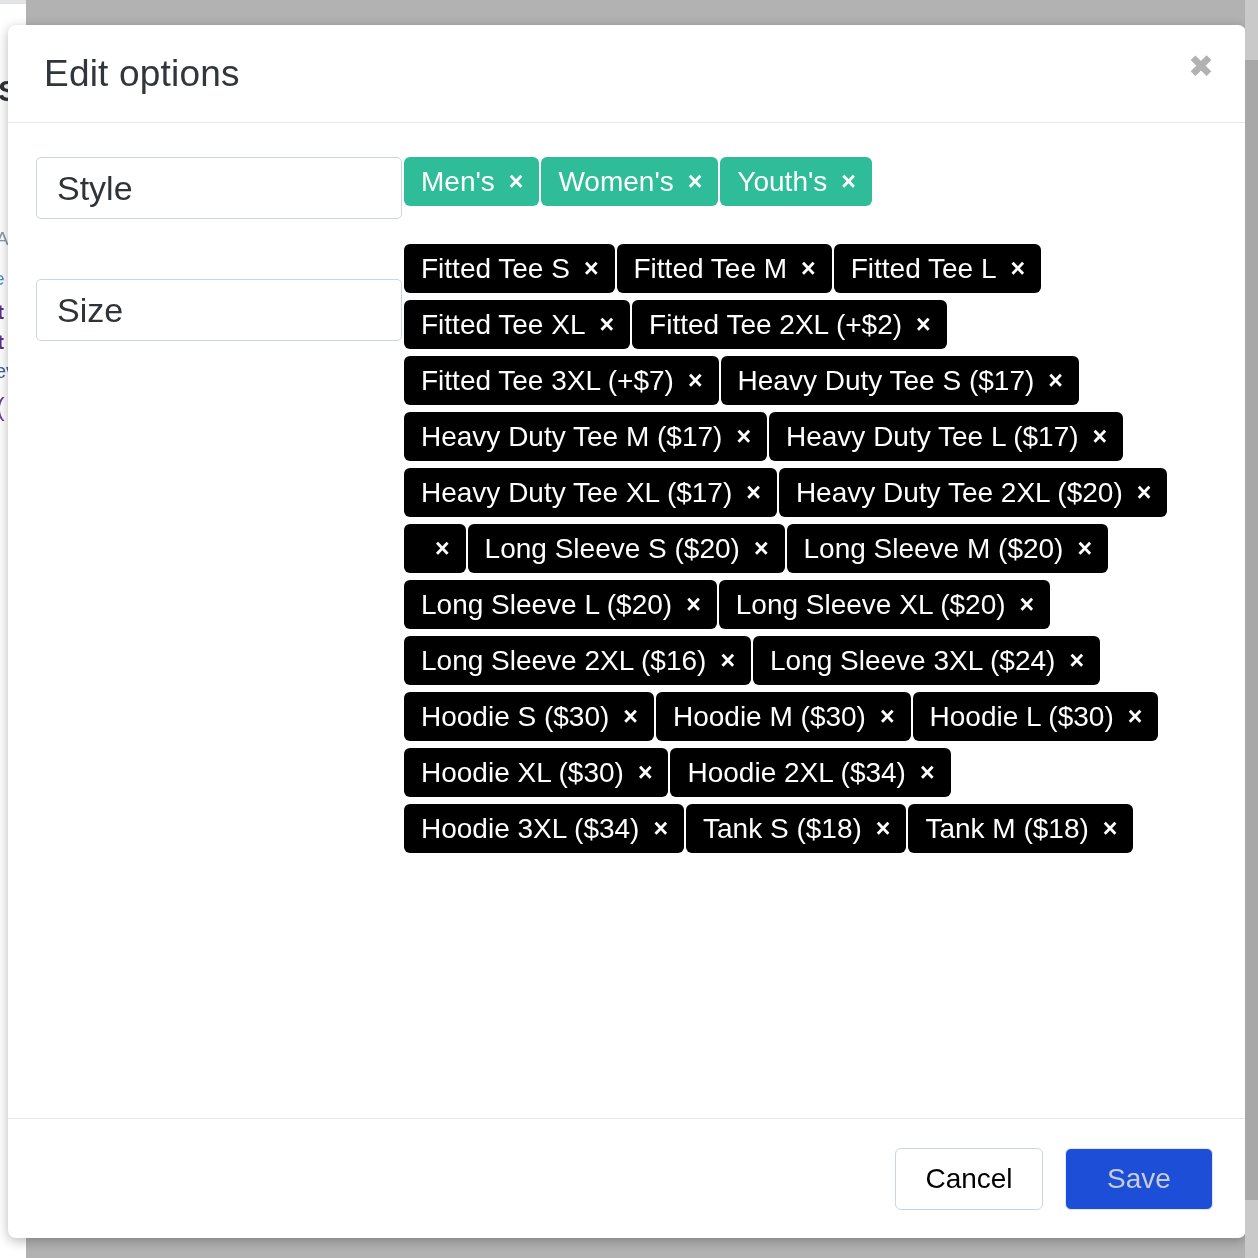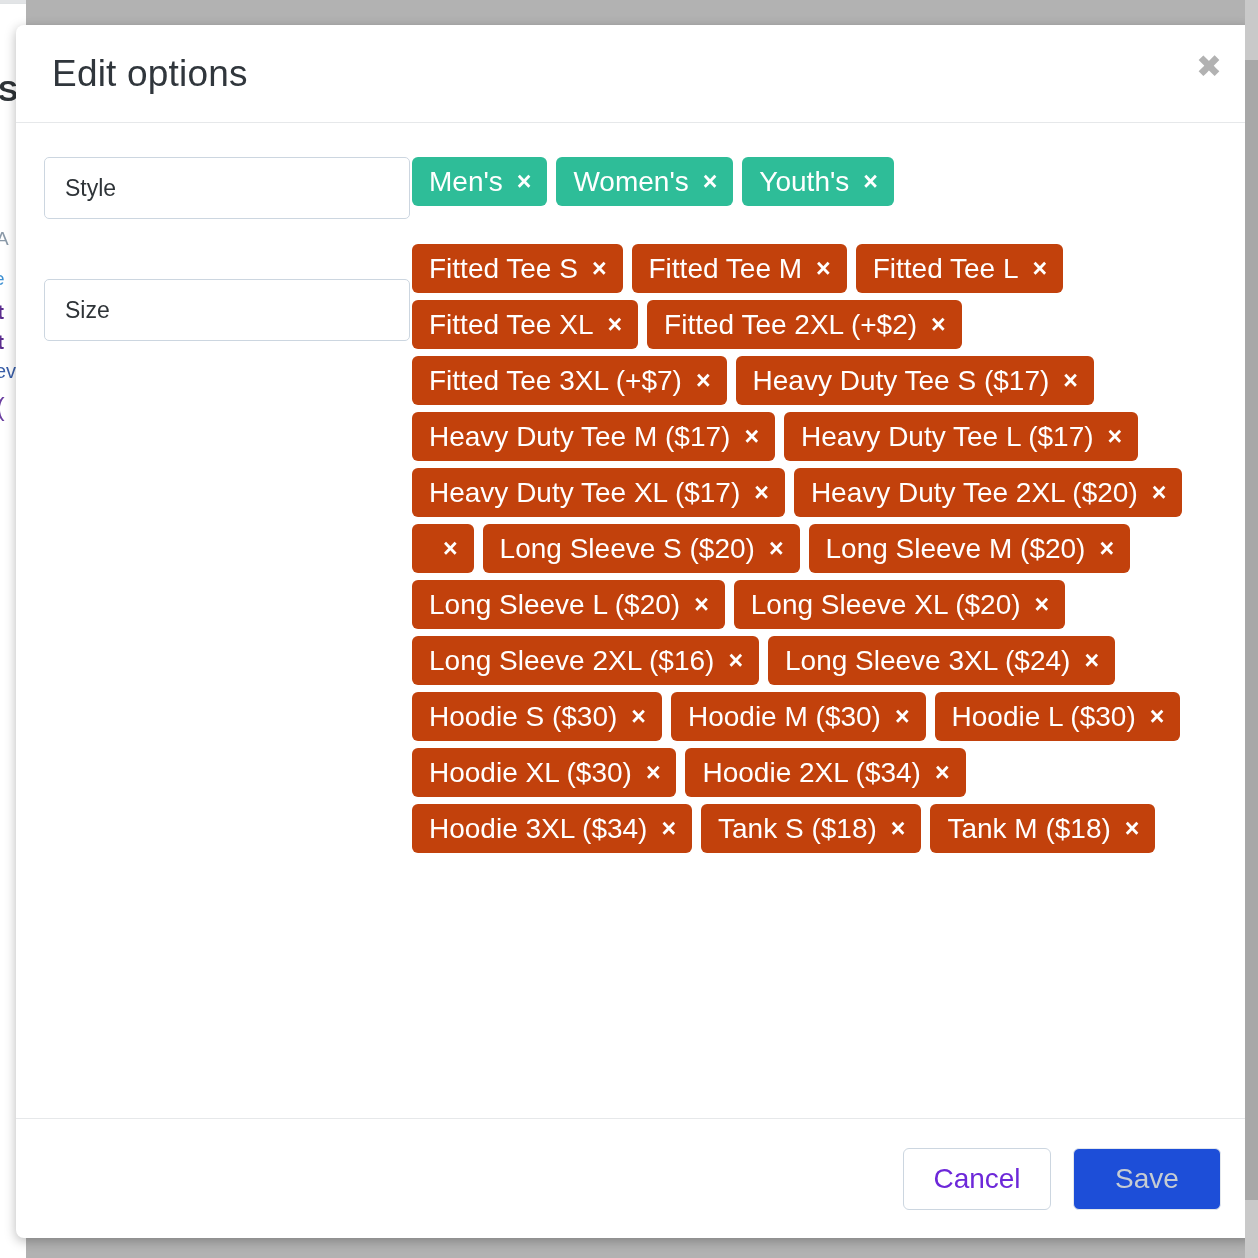--- a/index.html
+++ b/index.html
@@ -42,21 +42,21 @@
   .bg-t2      { left: -3px;  top: 330px; font-size: 21px; font-weight: bold; color: #5b2d8e; }
   .bg-ev      { left: -5px;  top: 360px; font-size: 20px; color: #3a5fa8; }
   .bg-paren   { left: -4px;  top: 392px; font-size: 26px; color: #6b3fa0; }
   .bg-line1   { left: 0px;   top: 500px; width: 26px; height: 1px; background: #e2e4e6; }
   .bg-line2   { left: 0px;   top: 560px; width: 26px; height: 1px; background: #e2e4e6; }
   .bg-line3   { left: 0px;   top: 620px; width: 26px; height: 1px; background: #dfe2e4; }
 
   
   .modal {
     position: absolute;
-    left: 16px;
+    left: 8px;
     top: 25px;
     width: 1238px;
     height: 1213px;
     background: #ffffff;
     border-radius: 8px;
     box-shadow: 0 3px 12px rgba(0,0,0,0.28);
     display: flex;
     flex-direction: column;
     overflow: hidden;
   }
@@ -105,56 +105,56 @@
   .labels-col {
     flex: 0 0 396px;
     padding-left: 28px;
   }
   .opt-input {
     width: 366px;
     height: 62px;
     border: 1px solid #ccd6e0;
     border-radius: 5px;
     background: #ffffff;
-    font-size: 23px;
+    font-size: 34px;
     color: #2f3438;
     padding: 0 20px;
     font-family: "Liberation Sans", sans-serif;
     outline: none;
   }
   .opt-input + .opt-input { margin-top: 60px; }
 
   .tags-col {
     flex: 1 1 auto;
     position: relative;
     padding-right: 40px;
     overflow: hidden;
   }
   .tag-group {
     display: flex;
     flex-wrap: wrap;
     align-content: flex-start;
-    gap: 7px 9px;
+    gap: 7px 2px;
   }
   .tag-group.sizes { margin-top: 38px; }
 
   .tag {
     display: inline-flex;
     align-items: center;
     height: 49px;
     border-radius: 6px;
     color: #ffffff;
     font-size: 28px;
     padding: 0 16px 0 17px;
     white-space: nowrap;
     cursor: default;
     line-height: 1;
   }
   .tag.style-tag { background: #2ebd98; }
-  .tag.size-tag  { background: #c2410c; }
+  .tag.size-tag  { background: #000000; }
   .tag .tag-x {
     margin-left: 14px;
     font-size: 25px;
     font-weight: bold;
     color: #ffffff;
     cursor: pointer;
     line-height: 1;
   }
 
   .modal-footer {
@@ -168,21 +168,21 @@
   }
   .btn {
     height: 62px;
     min-width: 148px;
     border-radius: 6px;
     font-size: 28px;
     font-family: "Liberation Sans", sans-serif;
     background: #ffffff;
     cursor: pointer;
   }
-  .btn-cancel { border: 1px solid #ccd6e0; color: #6d28d9; }
+  .btn-cancel { border: 1px solid #ccd6e0; color: #000000; }
   .btn-save   { border: 1px solid #e4e8ec; color: #c6ccd2; background: #1d4ed8; cursor: default; }
 
   
   .viewport-scrollbar {
     position: absolute;
     right: 0;
     top: 0;
     width: 13px;
     height: 1258px;
     background: #c9c9c9;

